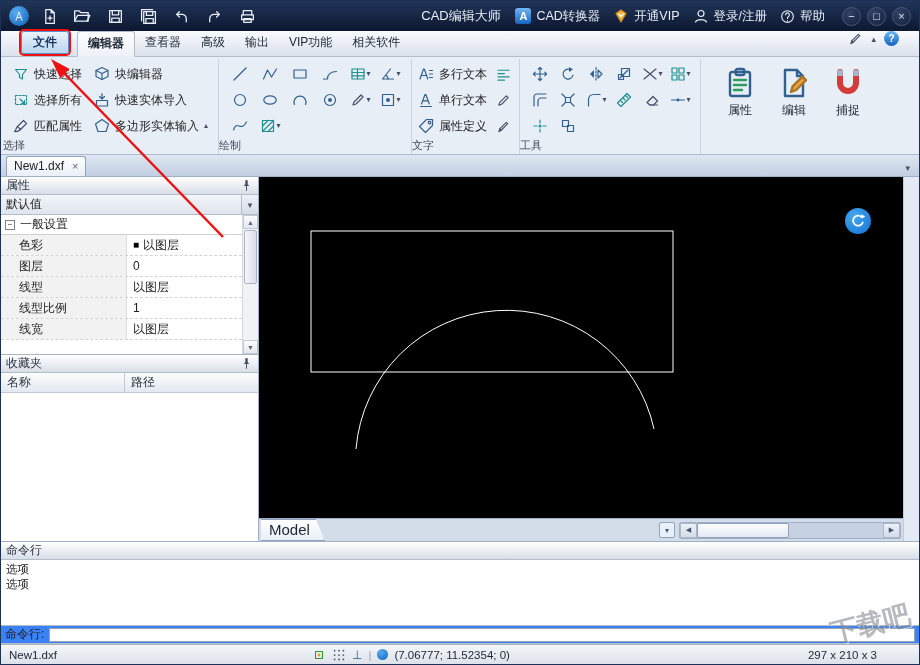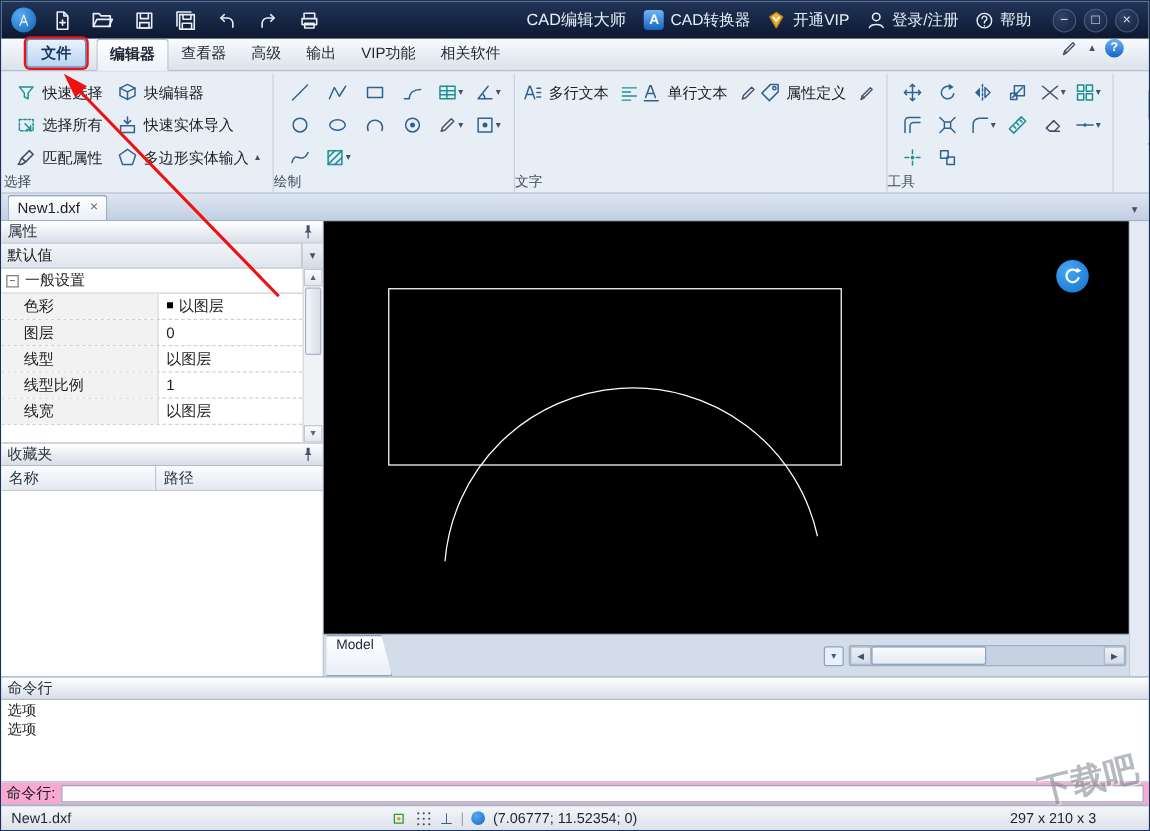--- a/index.html
+++ b/index.html
@@ -29,21 +29,21 @@
 .ribbon{flex:0 0 97px;background:#e8eef6;border-bottom:1px solid #aeb9c9;display:flex;align-items:stretch;padding:2px 2px 0}
 .rgroup{position:relative;border-right:1px solid #c9d2de;padding:2px 6px 15px}
 .rgroup-label{position:absolute;bottom:1px;left:0;right:0;font-size:11px;color:#3f4a5c}
 .sel-cols{display:flex;gap:4px}
 .sel-col{display:flex;flex-direction:column}
 .sel-item{display:flex;align-items:center;gap:5px;height:26px;padding:0 4px;cursor:pointer;white-space:nowrap;border-radius:2px}
 .icon-grid{display:grid;grid-template-columns:repeat(6,30px);grid-auto-rows:26px}
 .icon-grid.narrow{grid-template-columns:repeat(6,28px)}
 .icell{display:flex;align-items:center;justify-content:center;gap:1px;cursor:pointer;border-radius:2px}
 .dd{font-size:8px;color:#44506a;line-height:1}
-.tg-rows{display:flex;flex-direction:row}
+.tg-rows{display:flex;flex-direction:column}
 .tg-row{display:flex;align-items:center;height:26px;gap:6px}
 .tg-main{display:flex;align-items:center;gap:5px;cursor:pointer;white-space:nowrap;flex:1}
 .tg-extra{width:20px;display:flex;justify-content:center;cursor:pointer}
 .bigbtns{display:flex;gap:8px;padding:3px 10px 14px;margin-left:6px}
 .bigbtn{width:46px;display:flex;flex-direction:column;align-items:center;gap:3px;padding-top:5px;cursor:pointer;border-radius:3px}
 .bigbtn span{font-size:12px;color:#1d2635}
 
 .doctabbar{flex:0 0 22px;background:linear-gradient(#dde6f1,#c2cfe2);border-bottom:1px solid #9fb0c6;display:flex;align-items:flex-end;padding:0 5px}
 .doctab{background:linear-gradient(#ffffff,#e9eff7);border:1px solid #8fa3bd;border-bottom:none;border-radius:3px 3px 0 0;padding:2px 7px 3px;display:flex;gap:8px;align-items:center;cursor:pointer}
 .doctab .x{color:#5a6578;font-size:11px;line-height:1;cursor:pointer}
@@ -69,32 +69,32 @@
 .vtrack{flex:1}
 .favcols{flex:0 0 20px;display:flex;background:linear-gradient(#fbfcfd,#e4e9f0);border-bottom:1px solid #c3c9d4}
 .favcol{display:flex;align-items:center;padding-left:6px;border-right:1px solid #c3c9d4;color:#2b3442}
 .favempty{flex:1;background:#fff}
 
 .canvas-wrap{flex:1;display:flex;flex-direction:column;min-width:0}
 .canvas-draw{flex:1;position:relative;background:#000}
 .drawing{position:absolute;inset:0;width:100%;height:100%}
 .helper-btn{position:absolute;top:31px;right:32px;width:26px;height:26px;border-radius:50%;background:radial-gradient(circle at 35% 30%,#45a7f2,#1272cf);display:flex;align-items:center;justify-content:center;cursor:pointer;box-shadow:0 1px 3px rgba(0,0,0,.5)}
 .canvas-bottom{flex:0 0 21px;background:#d3dce9;border-top:1px solid #9fb0c6;display:flex;align-items:center;padding:0 2px}
-.model-tab{background:linear-gradient(#ffffff,#e9eff7);border:1px solid #8fa3bd;border-left:none;padding:1px 14px 18px 8px;font-size:11px;clip-path:polygon(0 0,calc(100% - 9px) 0,100% 100%,0 100%);cursor:pointer;color:#1d2635}
+.model-tab{background:linear-gradient(#ffffff,#e9eff7);border:1px solid #8fa3bd;border-left:none;padding:1px 14px 2px 8px;font-size:15px;clip-path:polygon(0 0,calc(100% - 9px) 0,100% 100%,0 100%);cursor:pointer;color:#1d2635}
 .cb-chev{margin-left:auto;width:16px;height:16px;border:1px solid #8fa3bd;background:#eaf0f8;border-radius:2px;display:flex;align-items:center;justify-content:center;font-size:8px;color:#33618f;cursor:pointer;margin-right:4px}
 .hscroll{flex:0 0 222px;display:flex;align-items:center;height:17px;background:#c6d2e2;border:1px solid #9fb0c6;border-radius:2px}
 .harr{flex:0 0 17px;height:100%;display:flex;align-items:center;justify-content:center;font-size:7px;color:#44506a;background:linear-gradient(#edf1f7,#d4dce8);border:1px solid #aab8ca;cursor:pointer}
 .hthumb{flex:0 0 92px;height:100%;background:linear-gradient(#fbfcfe,#e4eaf2);border:1px solid #8fa3bd;border-radius:2px;cursor:pointer}
 .htrack{flex:1}
 .right-strip{flex:0 0 16px;background:#e3eaf3;border-left:1px solid #c0cad8}
 
 .cmdhead{flex:0 0 17px;background:linear-gradient(#ffffff,#d8dee8);border-top:1px solid #9fb0c6;border-bottom:1px solid #b4bcc8;display:flex;align-items:center;padding:0 5px;color:#2b3442}
 .cmdbody{flex:0 0 66px;background:#fff;border-bottom:1px solid #b4bcc8;padding:2px 5px;overflow:hidden}
 .cmdline{font-size:11.5px;color:#222;line-height:15px}
-.cmdinputrow{flex:0 0 18px;background:#f9a8d4;display:flex;align-items:center;padding:0 4px;gap:5px;border-bottom:1px solid #b4bcc8}
+.cmdinputrow{flex:0 0 18px;background:#3b82f6;display:flex;align-items:center;padding:0 4px;gap:5px;border-bottom:1px solid #b4bcc8}
 .cmdinput{flex:1;height:14px;border:1px solid #98a4b4;background:#fff;font-family:inherit;font-size:11px;padding:0 3px;outline:none}
 
 .statusbar{flex:0 0 20px;background:linear-gradient(#f4f6f9,#dde2ea);border-top:1px solid #aab4c2;display:flex;align-items:center;padding:0 8px;gap:7px;font-size:11.5px;color:#1d2635}
 .sb-file{flex:0 0 auto}
 .sb-icons{display:flex;align-items:center;gap:6px;margin-left:248px}
 .sb-sep{color:#9aa4b2}
 .coord-dot{width:11px;height:11px;border-radius:50%;background:radial-gradient(circle at 35% 30%,#55aaf0,#1565c0)}
 .sb-size{margin-left:auto;margin-right:34px}
 .ortho{font-size:12px;color:#33618f;line-height:1}
 

